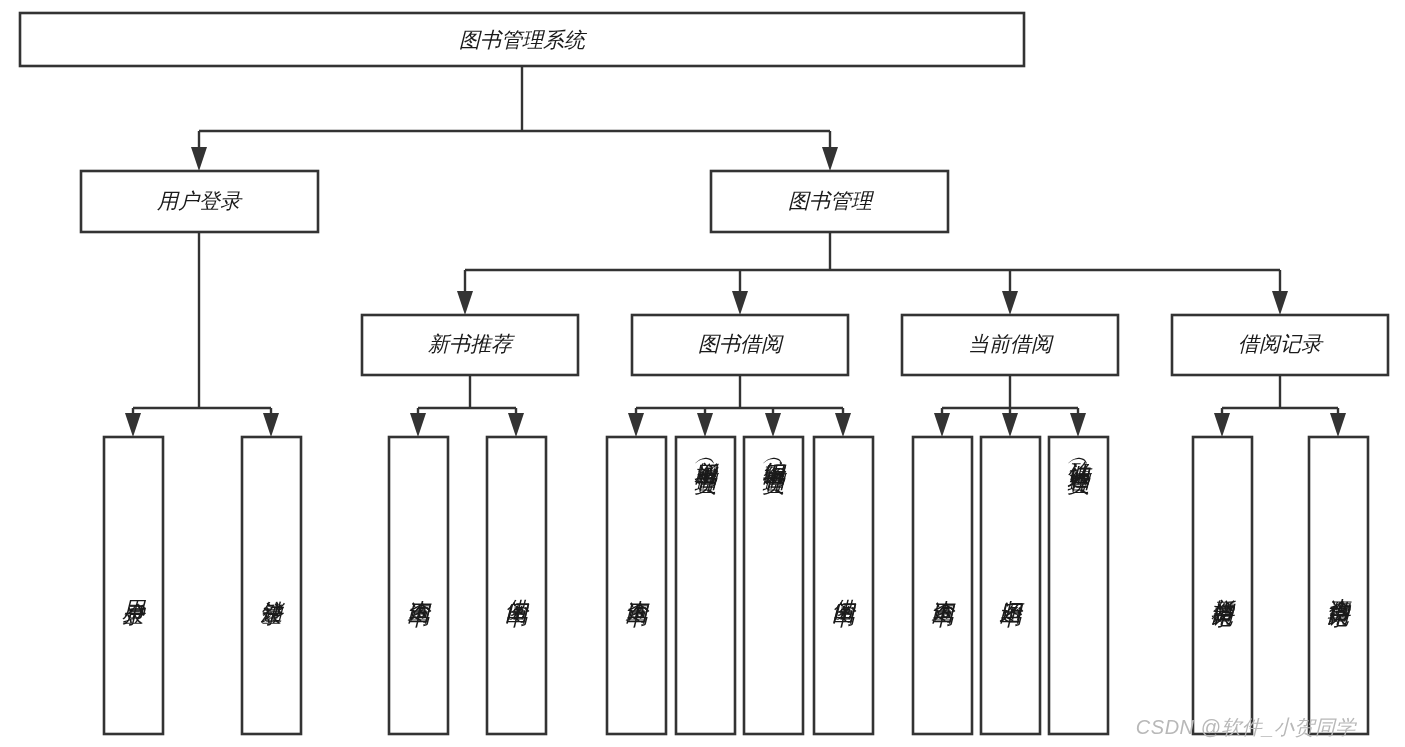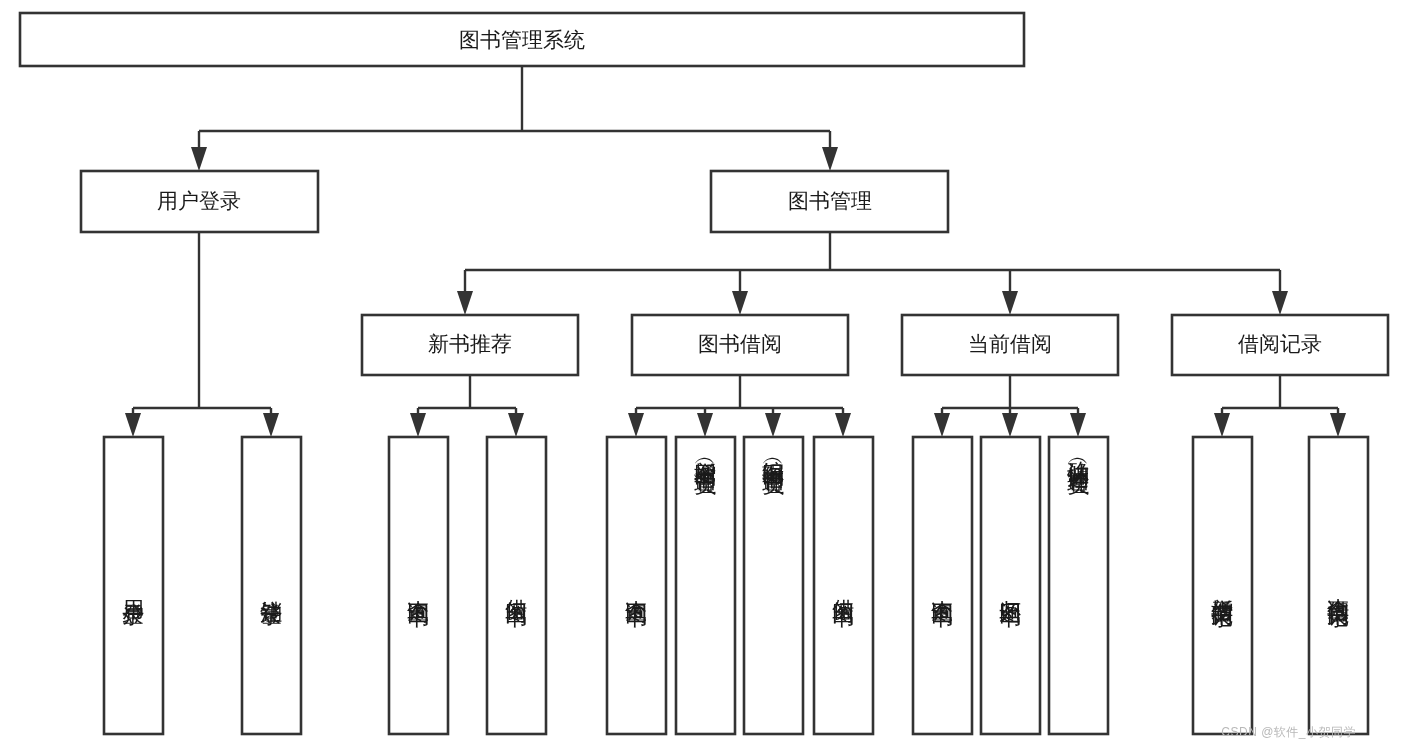--- a/index.html
+++ b/index.html
@@ -11,20 +11,21 @@
     width: 1405px;
     height: 747px;
     font-family: "Liberation Sans", "DejaVu Sans", sans-serif;
     overflow: hidden;
   }
   #diagram-root {
     position: relative;
     width: 1368px;
     height: 747px;
     background: #ffffff;
+    font-style: italic;
   }
   svg#flow-svg {
     position: absolute;
     left: 0;
     top: 0;
     width: 1405px;
     height: 747px;
     display: block;
   }
   .node-rect {
@@ -65,21 +66,21 @@
     color: #1a1a1a;
     letter-spacing: 2px;
     white-space: nowrap;
     text-align: center;
   }
   .watermark {
     position: absolute;
     right: 12px;
     bottom: 6px;
     font-family: "Liberation Sans", "DejaVu Sans", sans-serif;
-    font-size: 12px;
+    font-size: 20px;
     color: #b8b8b8;
     letter-spacing: 0.5px;
     user-select: none;
   }
 </style>
 </head>
 <body>
 
 <div id="diagram-root">
 

